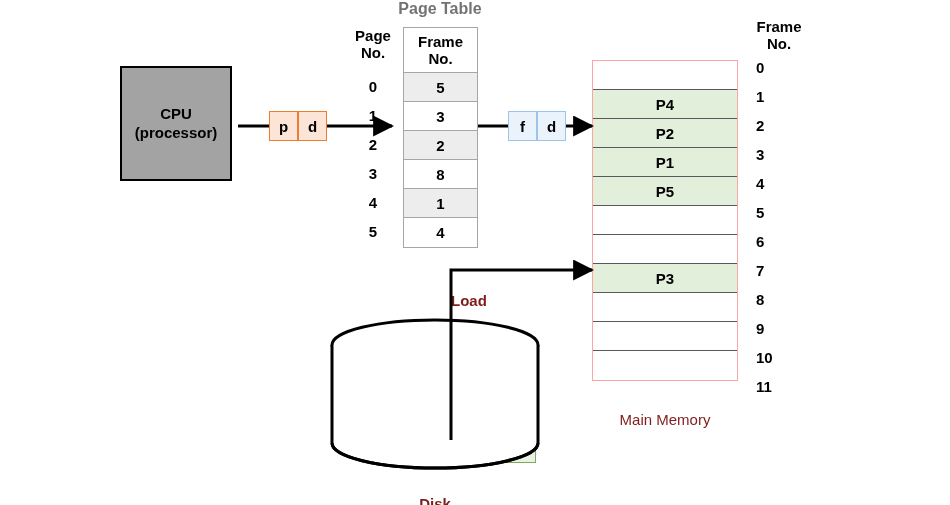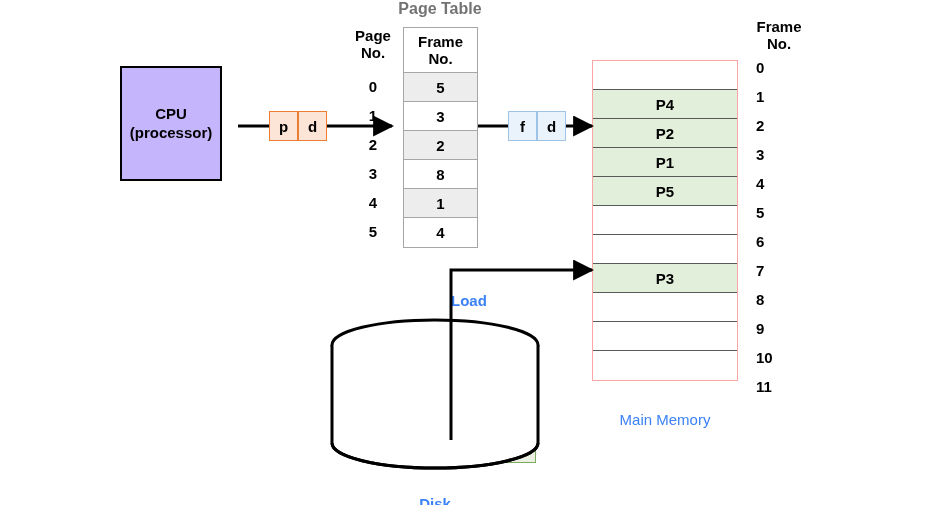--- a/index.html
+++ b/index.html
@@ -17,44 +17,44 @@
     height: 505px;
     background: #ffffff;
     overflow: hidden;
   }
   .abs { position: absolute; }
 
   
   .lbl {
     position: absolute;
     font-weight: bold;
-    color: #3b82f6;
+    color: #7f1d1d;
     white-space: pre;
     line-height: 1.12;
   }
 
   
   #page-table-title {
     left: 383px; top: 0px; width: 114px;
     font-size: 16px;
     text-align: center;
     color: #737373;
     font-weight: bold;
   }
 
   
   #cpu-box {
     left: 120px; top: 66px;
-    width: 102px; height: 115px;
+    width: 112px; height: 115px;
     border: 2px solid #000000;
     box-sizing: border-box;
     display: flex;
     align-items: center;
     justify-content: center;
-    background: #c4b5fd;
+    background: #a3a3a3;
   }
   #cpu-box .cpu-text {
     font-size: 15px;
     font-weight: bold;
     text-align: center;
     line-height: 1.25;
   }
 
   
   .addrbox {

